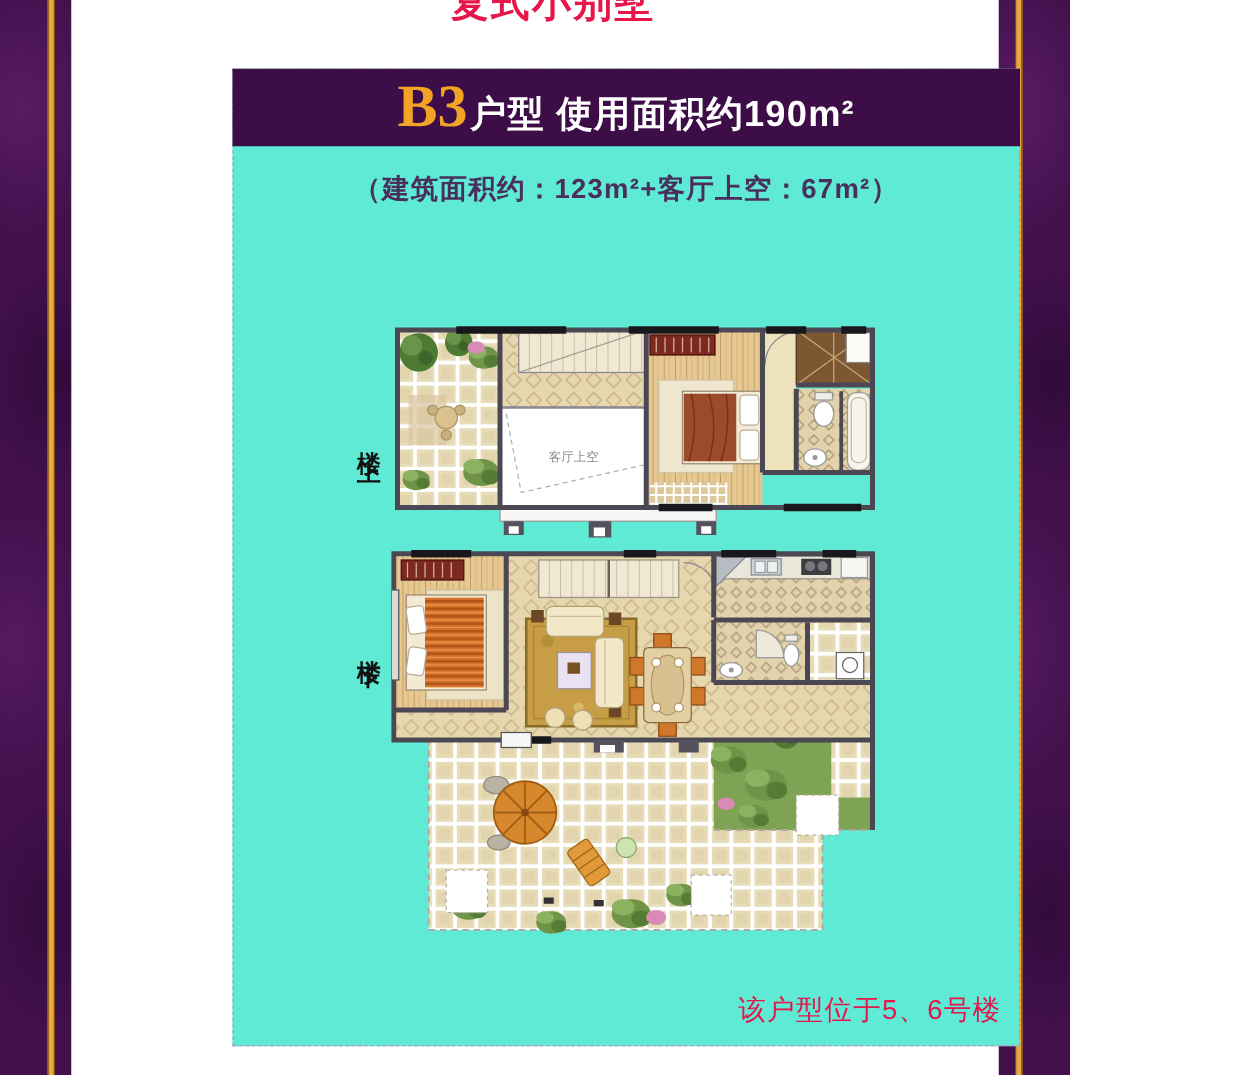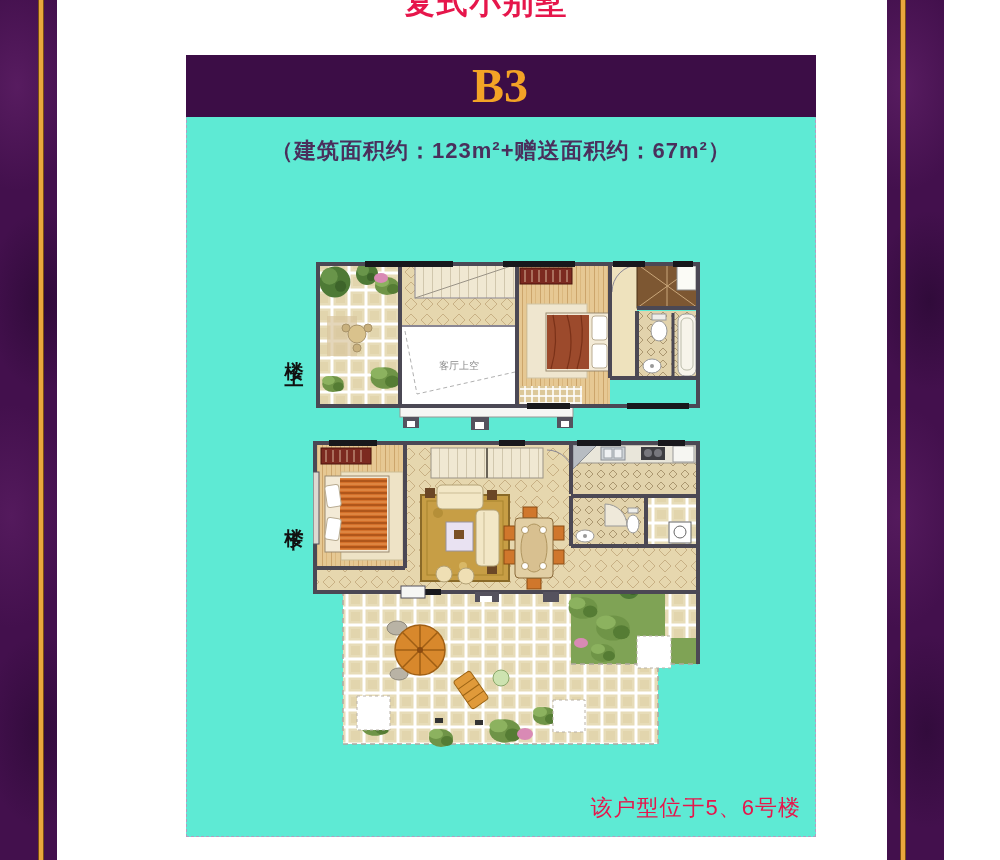--- a/index.html
+++ b/index.html
@@ -1,17 +1,17 @@
 <!DOCTYPE html>
 <html><head>
 <meta charset="utf-8">
 <style>
   html,body{margin:0;padding:0;}
   body{width:1000px;height:860px;font-family:"Liberation Sans","DejaVu Sans",sans-serif;background:#ffffff;}
-  .page{position:relative;width:944px;height:860px;overflow:hidden;background:#ffffff;}
+  .page{position:relative;width:856px;height:860px;overflow:hidden;background:#ffffff;}
 
   
   .side-strip{position:absolute;top:0;bottom:0;width:57px;background-color:#43104d;
     background-image:
       radial-gradient(ellipse 90px 150px at 30% 10%, rgba(135,55,140,.30), transparent 70%),
       radial-gradient(ellipse 80px 130px at 75% 35%, rgba(25,4,35,.45), transparent 70%),
       radial-gradient(ellipse 90px 160px at 20% 60%, rgba(135,55,140,.25), transparent 70%),
       radial-gradient(ellipse 80px 140px at 70% 85%, rgba(25,4,35,.4), transparent 70%);}
   .side-strip.left{left:0;}
   .side-strip.right{right:0;}
@@ -60,23 +60,24 @@
   <div class="side-strip right">
     <div class="gold-line"></div>
   </div>
 
   <div class="page-title">复式小别墅</div>
 
   <div class="content-box">
 
     <div class="header-bar">
       <span class="unit-code">B3</span>
+      <span class="header-rest">户型  使用面积约190m²</span>
     </div>
 
-    <div class="subtitle">（建筑面积约：123m²+赠送面积约：67m²）</div>
+    <div class="subtitle">（建筑面积约：123m²+客厅上空：67m²）</div>
 
     <div class="floor-label upper">楼上</div>
     <div class="floor-label lower">楼下</div>
 
     <svg class="plan upper" viewBox="0 0 385 180">
       <defs>
         <pattern id="tile" width="16" height="16" patternUnits="userSpaceOnUse">
           <rect width="16" height="16" fill="#e6d7ae"></rect>
           <path d="M-2,8 L8,-2 M8,18 L18,8 M-2,8 L8,18 M8,-2 L18,8" stroke="#c8b084" stroke-width="1" fill="none"></path>
         </pattern>

